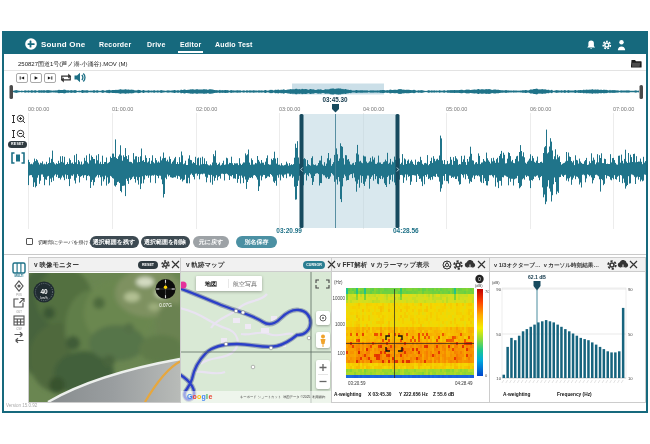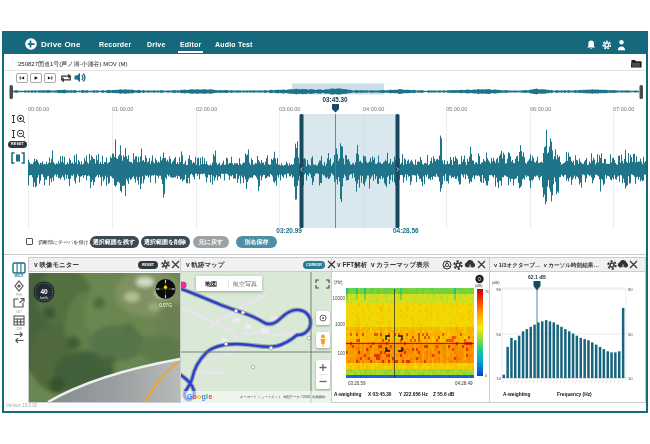--- a/index.html
+++ b/index.html
@@ -11,21 +11,21 @@
 <div class="a" style="left:0;top:0;width:642px;height:378px;overflow:hidden">
 
 <div class="a" style="left:-2px;top:-2px;width:646px;height:23px;background:#16697d"></div>
 <svg class="a" style="left:21px;top:5px" width="12" height="12" viewBox="0 0 12 12">
  <circle cx="6" cy="6" r="5.8" fill="#fff"></circle>
  <g fill="#16697d">
           <rect x="2.6" y="5.2" width="7" height="1.7" rx="0.5"></rect>
           <rect x="4.6" y="2.4" width="1.8" height="7.2" rx="0.5"></rect>
         </g>
 </svg>
-<div class="a hdr-nav" style="left:37px;top:6.5px;font-size:8px">Drive One</div>
+<div class="a hdr-nav" style="left:37px;top:6.5px;font-size:8px">Sound One</div>
 <div class="a hdr-nav" style="left:95px;top:8px">Recorder</div>
 <div class="a hdr-nav" style="left:143px;top:8px">Drive</div>
 <div class="a hdr-nav" style="left:176px;top:8px">Editor</div>
 <div class="a" style="left:174px;top:18px;width:25px;height:2px;background:#fff"></div>
 <div class="a hdr-nav" style="left:211px;top:8px">Audio Test</div>
 <svg class="a" style="left:583px;top:6px" width="46" height="12" viewBox="0 0 50 13" fill="#fff">
  <path d="M4.5,1.5 a3,3 0 0 1 3,3 v3 l1.3,1.7 h-8.6 l1.3,-1.7 v-3 a3,3 0 0 1 3,-3 z M3.3,10 a1.3,1.3 0 0 0 2.4,0 z"></path>
  <g transform="translate(17,0)">
           <circle cx="4.5" cy="6.5" r="3.9" fill="none" stroke="#fff" stroke-width="1.7" stroke-dasharray="2.04,1.37"></circle>
           <circle cx="4.5" cy="6.5" r="2.9" fill="#fff"></circle>

